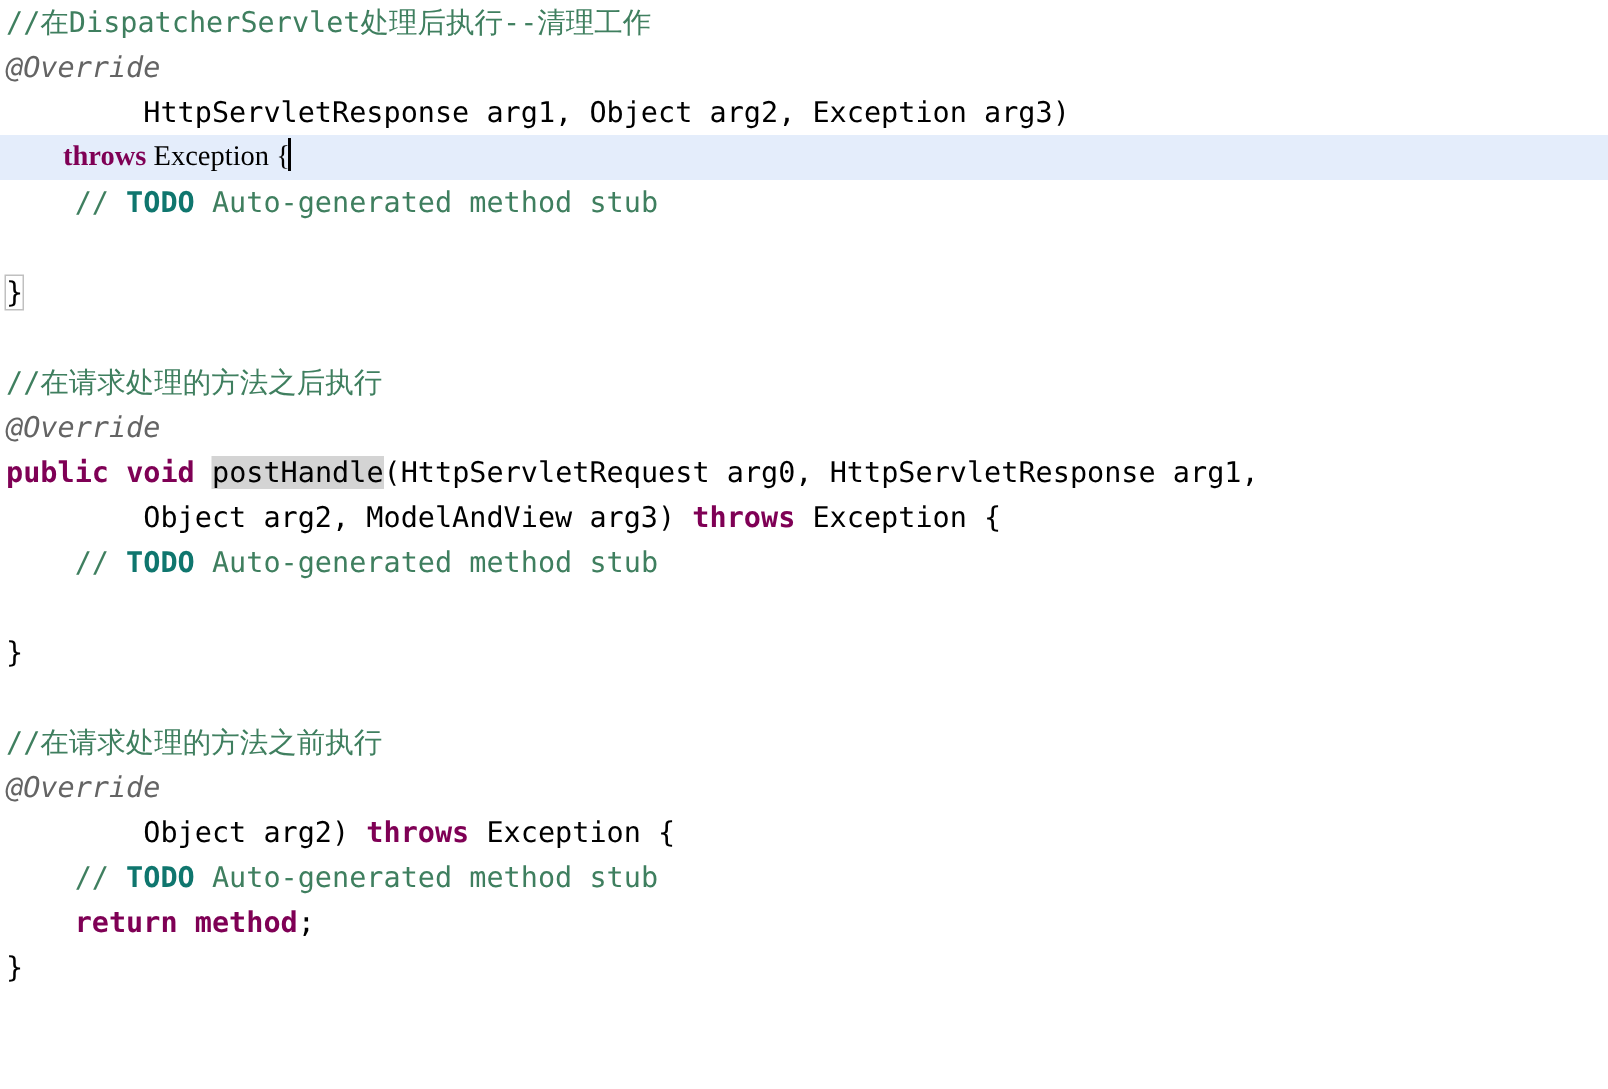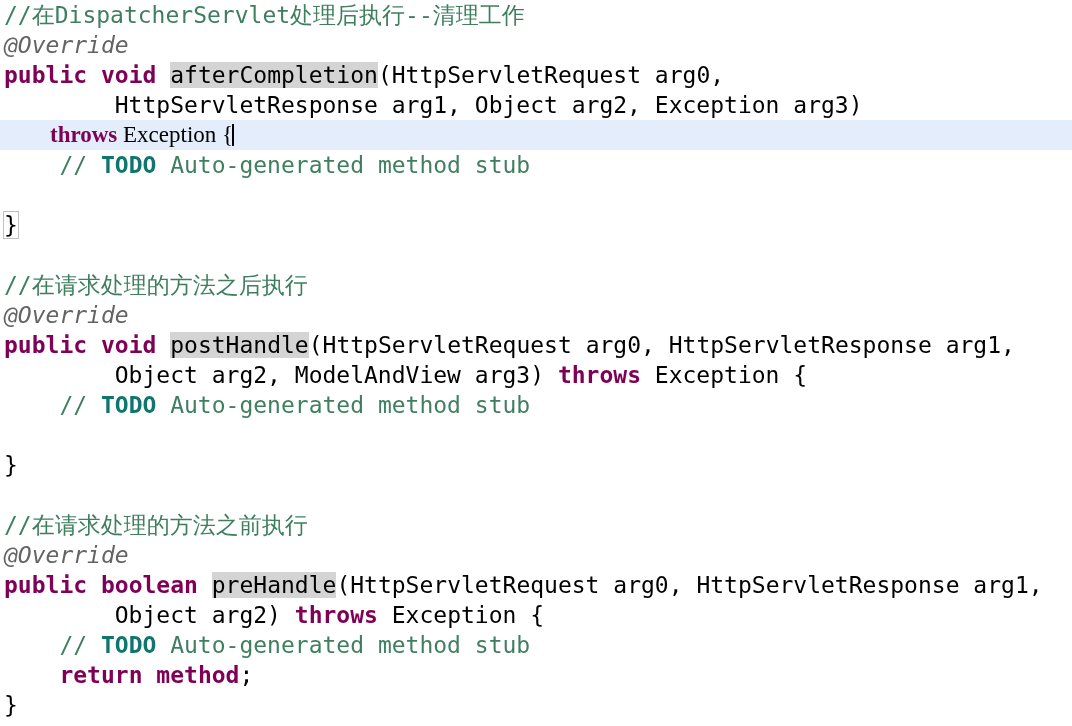--- a/index.html
+++ b/index.html
@@ -18,21 +18,21 @@
     position: relative;
     width: 1072px;
     height: 726px;
     background: #ffffff;
   }
 
   .code-line {
     position: relative;
     height: 30px;
     line-height: 30px;
-    font-size: 23px;
+    font-size: 19px;
     letter-spacing: 0px;
     white-space: pre;
     color: #000000;
     padding-left: 4px;
     box-sizing: border-box;
   }
 
   .code-line.current {
     background: #e4edfb;
     font-family: Liberation Serif, serif;
@@ -56,36 +56,34 @@
     margin-left: -1px;
   }
 </style>
 </head>
 <body>
 
 <div id="editor">
   <div id="code-area">
       <div class="code-line"><span class="tok-comment">//在DispatcherServlet处理后执行--清理工作</span></div>
       <div class="code-line"><span class="tok-annot">@Override</span></div>
-      <div class="code-line"><span class="tok-keyword">public</span><span class="tok-plain"> </span><span class="tok-keyword">void</span><span class="tok-plain"> </span><span class="tok-occurrence">afterCompletion</span><span class="tok-plain">(HttpServletRequest arg0,</span></div>
       <div class="code-line"><span class="tok-plain">        HttpServletResponse arg1, Object arg2, Exception arg3)</span></div>
       <div class="code-line current"><span class="tok-plain">        </span><span class="tok-keyword">throws</span><span class="tok-plain"> Exception {</span><span class="caret"></span></div>
       <div class="code-line"><span class="tok-comment">    // </span><span class="tok-todo">TODO</span><span class="tok-comment"> Auto-generated method stub</span></div>
       <div class="code-line">&nbsp;</div>
       <div class="code-line"><span class="tok-bracket">}</span></div>
       <div class="code-line">&nbsp;</div>
       <div class="code-line"><span class="tok-comment">//在请求处理的方法之后执行</span></div>
       <div class="code-line"><span class="tok-annot">@Override</span></div>
       <div class="code-line"><span class="tok-keyword">public</span><span class="tok-plain"> </span><span class="tok-keyword">void</span><span class="tok-plain"> </span><span class="tok-occurrence">postHandle</span><span class="tok-plain">(HttpServletRequest arg0, HttpServletResponse arg1,</span></div>
       <div class="code-line"><span class="tok-plain">        Object arg2, ModelAndView arg3) </span><span class="tok-keyword">throws</span><span class="tok-plain"> Exception {</span></div>
       <div class="code-line"><span class="tok-comment">    // </span><span class="tok-todo">TODO</span><span class="tok-comment"> Auto-generated method stub</span></div>
       <div class="code-line">&nbsp;</div>
       <div class="code-line"><span class="tok-plain">}</span></div>
       <div class="code-line">&nbsp;</div>
       <div class="code-line"><span class="tok-comment">//在请求处理的方法之前执行</span></div>
       <div class="code-line"><span class="tok-annot">@Override</span></div>
-      <div class="code-line"><span class="tok-keyword">public</span><span class="tok-plain"> </span><span class="tok-keyword">boolean</span><span class="tok-plain"> </span><span class="tok-occurrence">preHandle</span><span class="tok-plain">(HttpServletRequest arg0, HttpServletResponse arg1,</span></div>
       <div class="code-line"><span class="tok-plain">        Object arg2) </span><span class="tok-keyword">throws</span><span class="tok-plain"> Exception {</span></div>
       <div class="code-line"><span class="tok-comment">    // </span><span class="tok-todo">TODO</span><span class="tok-comment"> Auto-generated method stub</span></div>
       <div class="code-line"><span class="tok-plain">    </span><span class="tok-keyword">return</span><span class="tok-plain"> </span><span class="tok-keyword">method</span><span class="tok-plain">;</span></div>
       <div class="code-line"><span class="tok-plain">}</span></div>
     </div>
 </div>
 
 </body></html>

